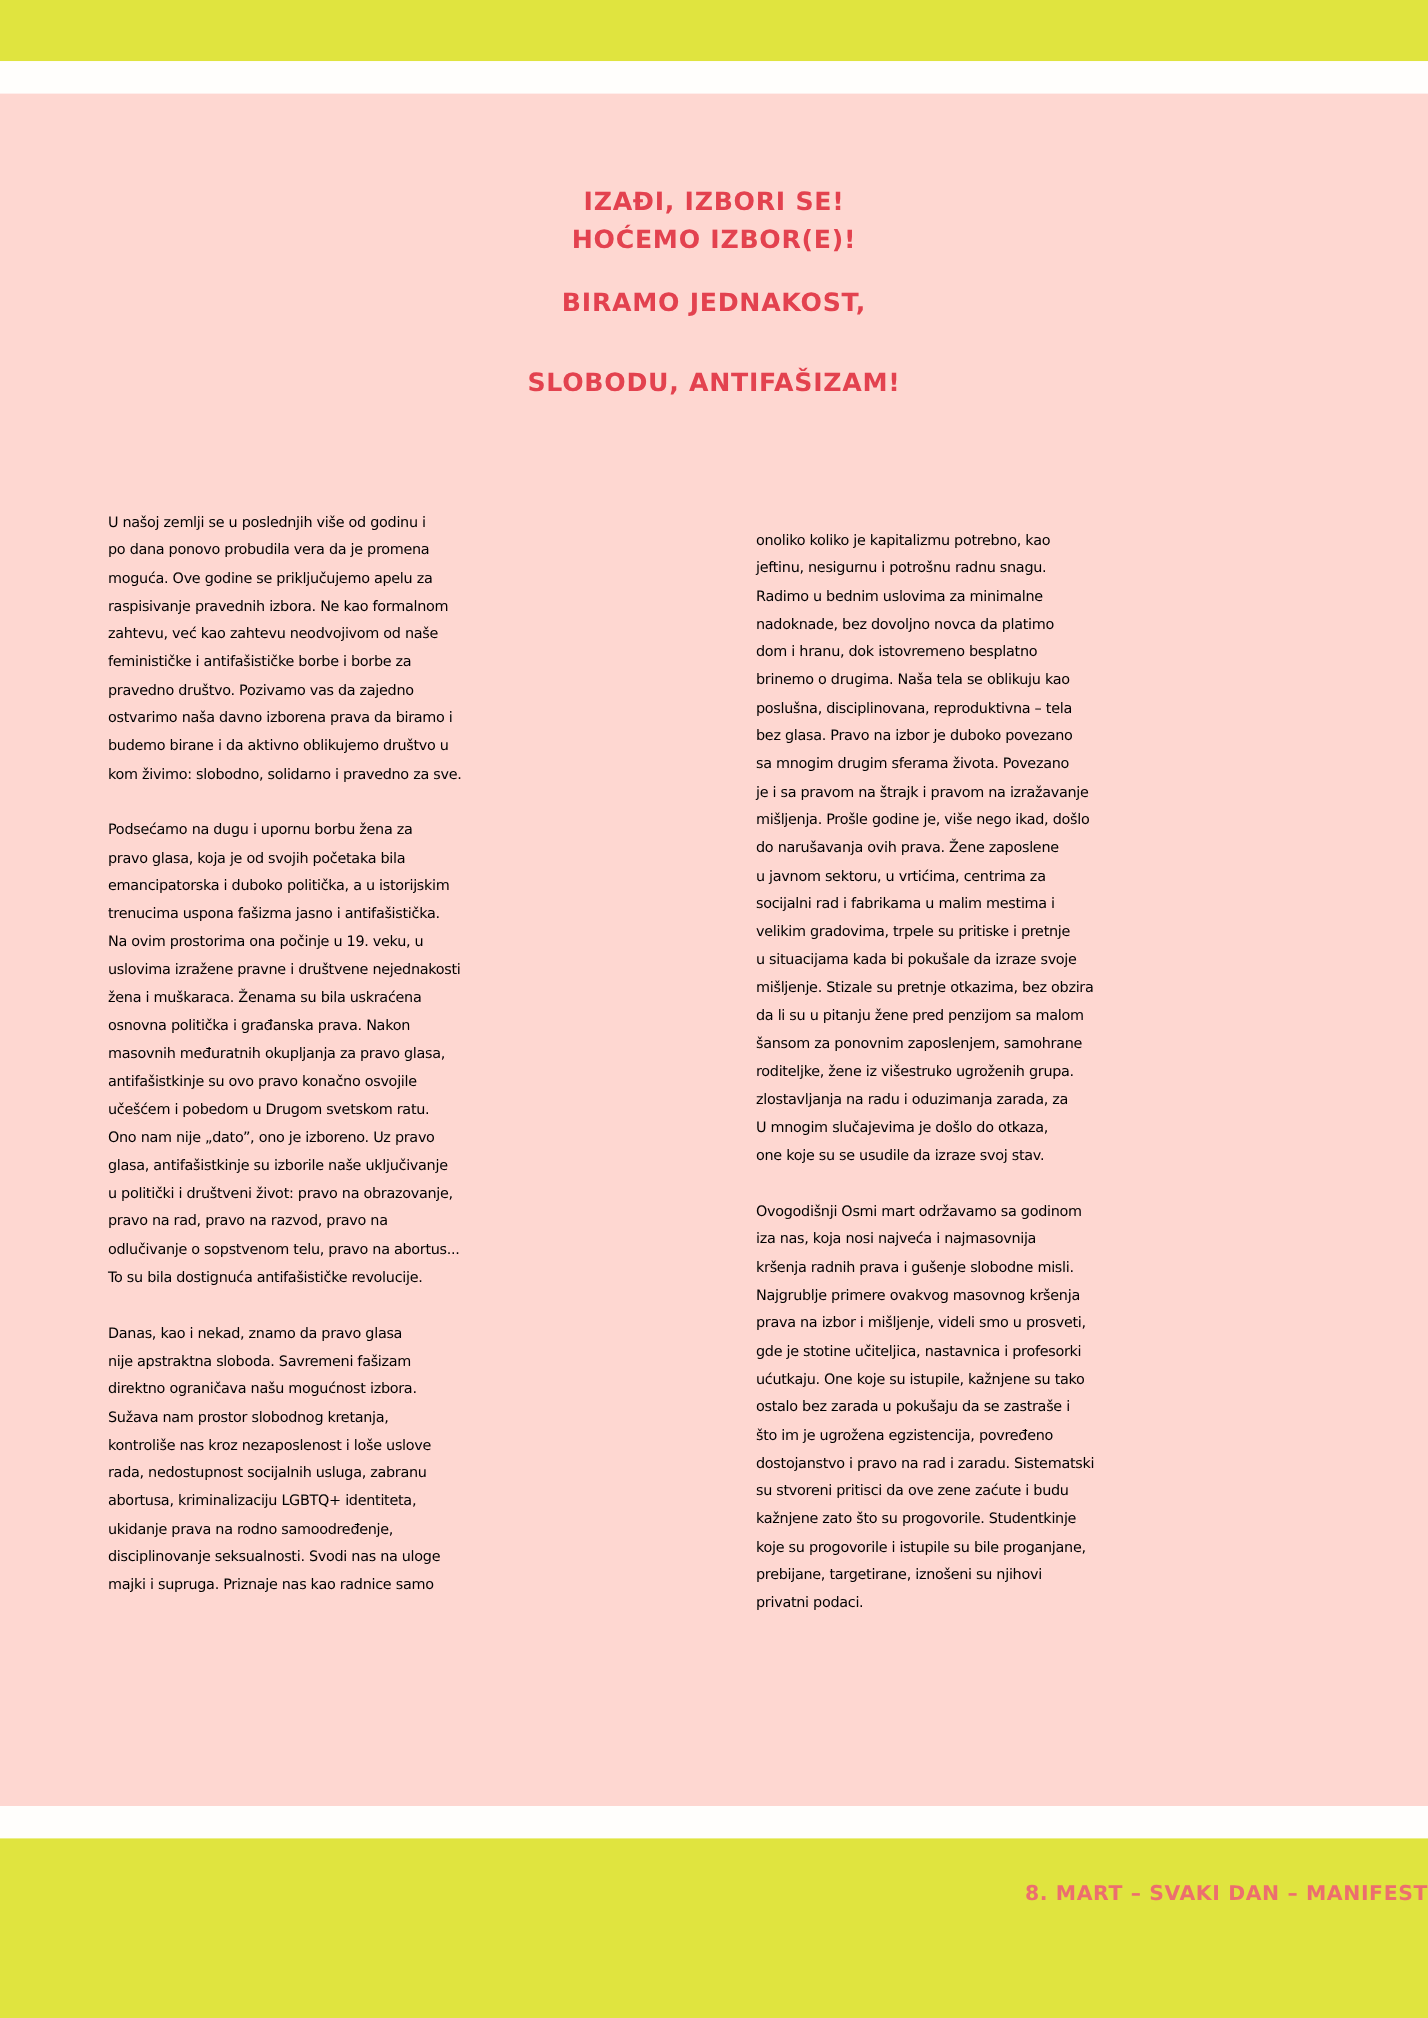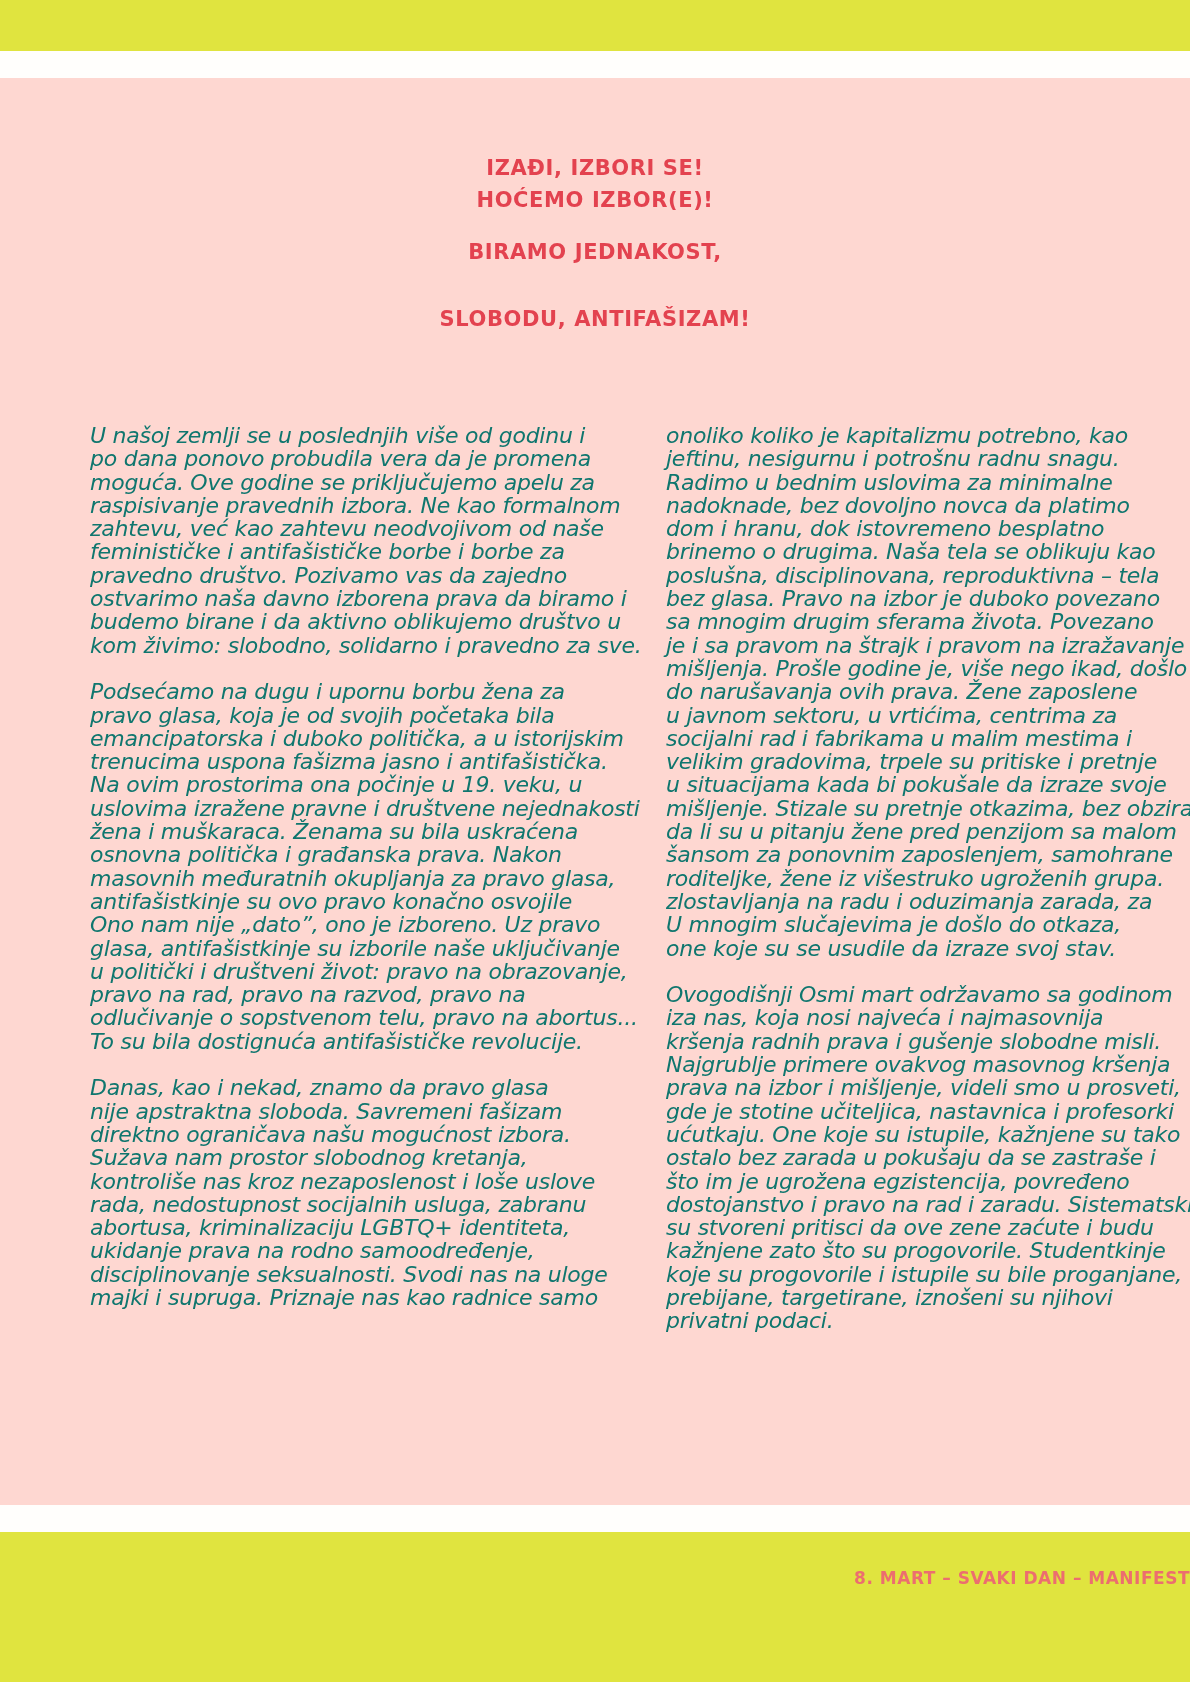--- a/index.html
+++ b/index.html
@@ -42,28 +42,27 @@
       margin: 0;
     }
     .h1 { top: 135px; margin-top: 20px; }
     .h2 { top: 187px; }
     .h3 { top: 239px; }
     .h4 { top: 306px; }
 
     .col {
       position: absolute; top: 424px; width: 490px;
       font-family: "DejaVu Sans", sans-serif;
-      font-size: 22px;
+      font-size: 12px;
       line-height: 23.3px;
-      color: #0f766e;
+      color: #000000;
       letter-spacing: -0.25px;
-      font-style: italic;
     }
     .col-left { left: 90px; }
-    .col-right { left: 666px; }
+    .col-right { left: 630px; margin-top: 15px; }
     .para { margin: 0 0 23.3px 0; }
     .line { display: block; white-space: nowrap; }
 
     .footer-text {
       position: absolute; left: 0; top: 1567px; width: 1190px; text-align: right;
       font-family: "DejaVu Sans", sans-serif;
       font-weight: bold;
       font-size: 17px;
       letter-spacing: 0.5px;
       color: #ec6e6f;
@@ -100,20 +99,21 @@
       <span class="line">Podsećamo na dugu i upornu borbu žena za</span>
       <span class="line">pravo glasa, koja je od svojih početaka bila</span>
       <span class="line">emancipatorska i duboko politička, a u istorijskim</span>
       <span class="line">trenucima uspona fašizma jasno i antifašistička.</span>
       <span class="line">Na ovim prostorima ona počinje u 19. veku, u</span>
       <span class="line">uslovima izražene pravne i društvene nejednakosti</span>
       <span class="line">žena i muškaraca. Ženama su bila uskraćena</span>
       <span class="line">osnovna politička i građanska prava. Nakon</span>
       <span class="line">masovnih međuratnih okupljanja za pravo glasa,</span>
       <span class="line">antifašistkinje su ovo pravo konačno osvojile</span>
+      <span class="line">učešćem i pobedom u Drugom svetskom ratu.</span>
       <span class="line">Ono nam nije „dato”, ono je izboreno. Uz pravo</span>
       <span class="line">glasa, antifašistkinje su izborile naše uključivanje</span>
       <span class="line">u politički i društveni život: pravo na obrazovanje,</span>
       <span class="line">pravo na rad, pravo na razvod, pravo na</span>
       <span class="line">odlučivanje o sopstvenom telu, pravo na abortus...</span>
       <span class="line">To su bila dostignuća antifašističke revolucije.</span>
     </p>
     <p class="para">
       <span class="line">Danas, kao i nekad, znamo da pravo glasa</span>
       <span class="line">nije apstraktna sloboda. Savremeni fašizam</span>

